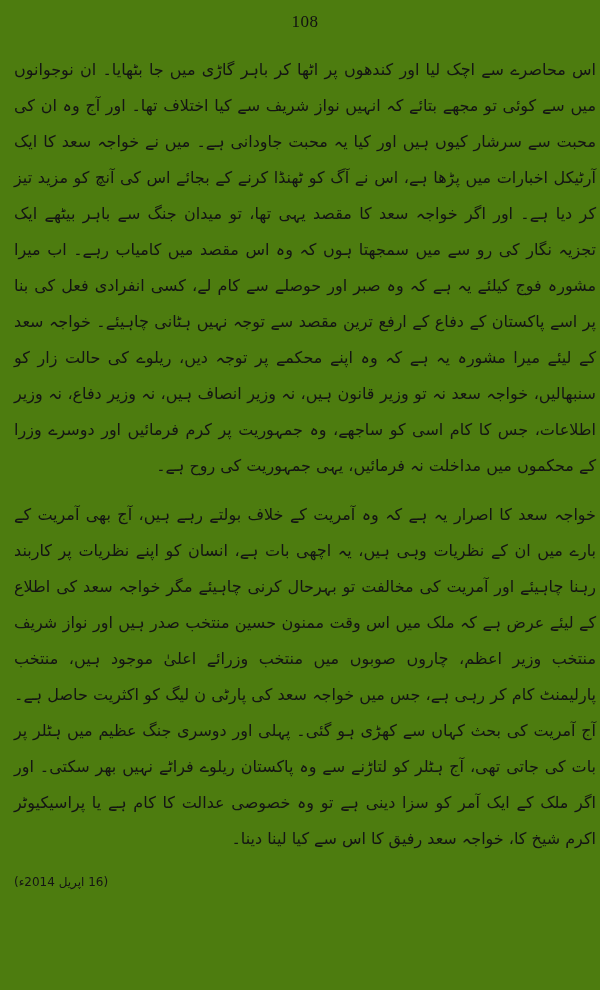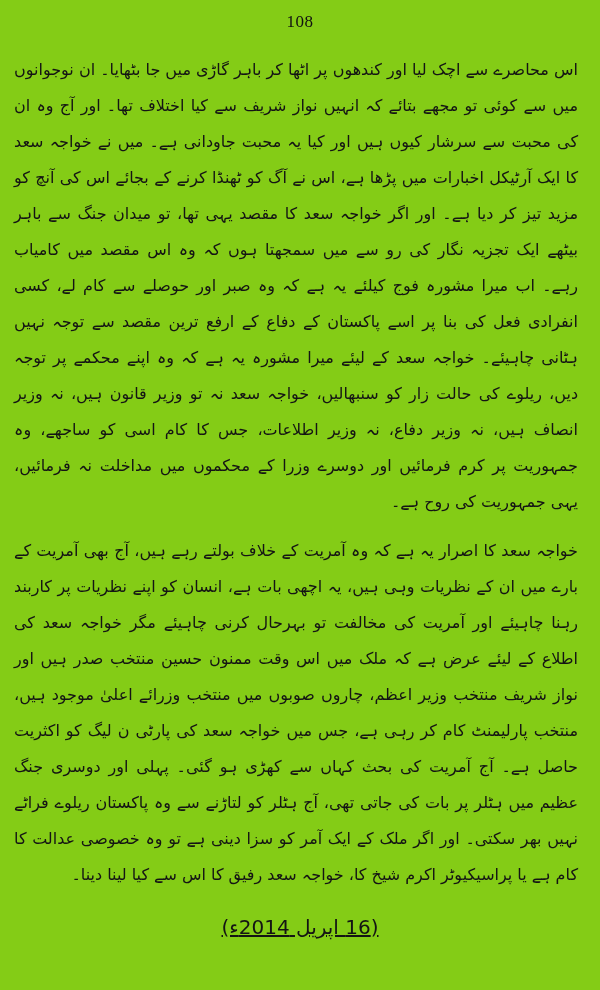--- a/index.html
+++ b/index.html
@@ -5,23 +5,23 @@
   html, body {
     margin: 0;
     padding: 0;
     background: #ffffff;
   }
   .page {
     position: relative;
     width: 600px;
     height: 990px;
     box-sizing: border-box;
-    background: #84cc16;
+    background: #4d7c0f;
     color: #141414;
-    padding: 10px 14px 0 14px;
+    padding: 10px 4px 0 14px;
     overflow: hidden;
   }
   .page-number {
     font-family: "Liberation Serif", "DejaVu Serif", serif;
     font-size: 17px;
     letter-spacing: 0.5px;
     text-align: center;
     margin: 2px 0 20px 0;
     color: #111111;
   }
@@ -29,34 +29,33 @@
     direction: rtl;
     unicode-bidi: embed;
     font-family: "DejaVu Sans", sans-serif;
     font-size: 16px;
     line-height: 2.25;
     text-align: justify;
     text-justify: inter-word;
     color: #141414;
   }
   .para {
-    margin: 0 8px 13px 0;
+    margin: 0 0 13px 0;
   }
   .para:last-of-type {
     margin-bottom: 2px;
   }
   .date-line {
     direction: rtl;
-    text-align: center;
+    text-align: left;
     font-family: "DejaVu Sans", sans-serif;
-    font-size: 20px;
+    font-size: 12px;
     line-height: 2.1;
     margin: 2px 0 0 0;
     color: #141414;
-    text-decoration: underline;
   }
 </style>
 </head>
 <body>
 
 <div class="page">
 
   <div class="page-number">108</div>
 
   <div class="content">

